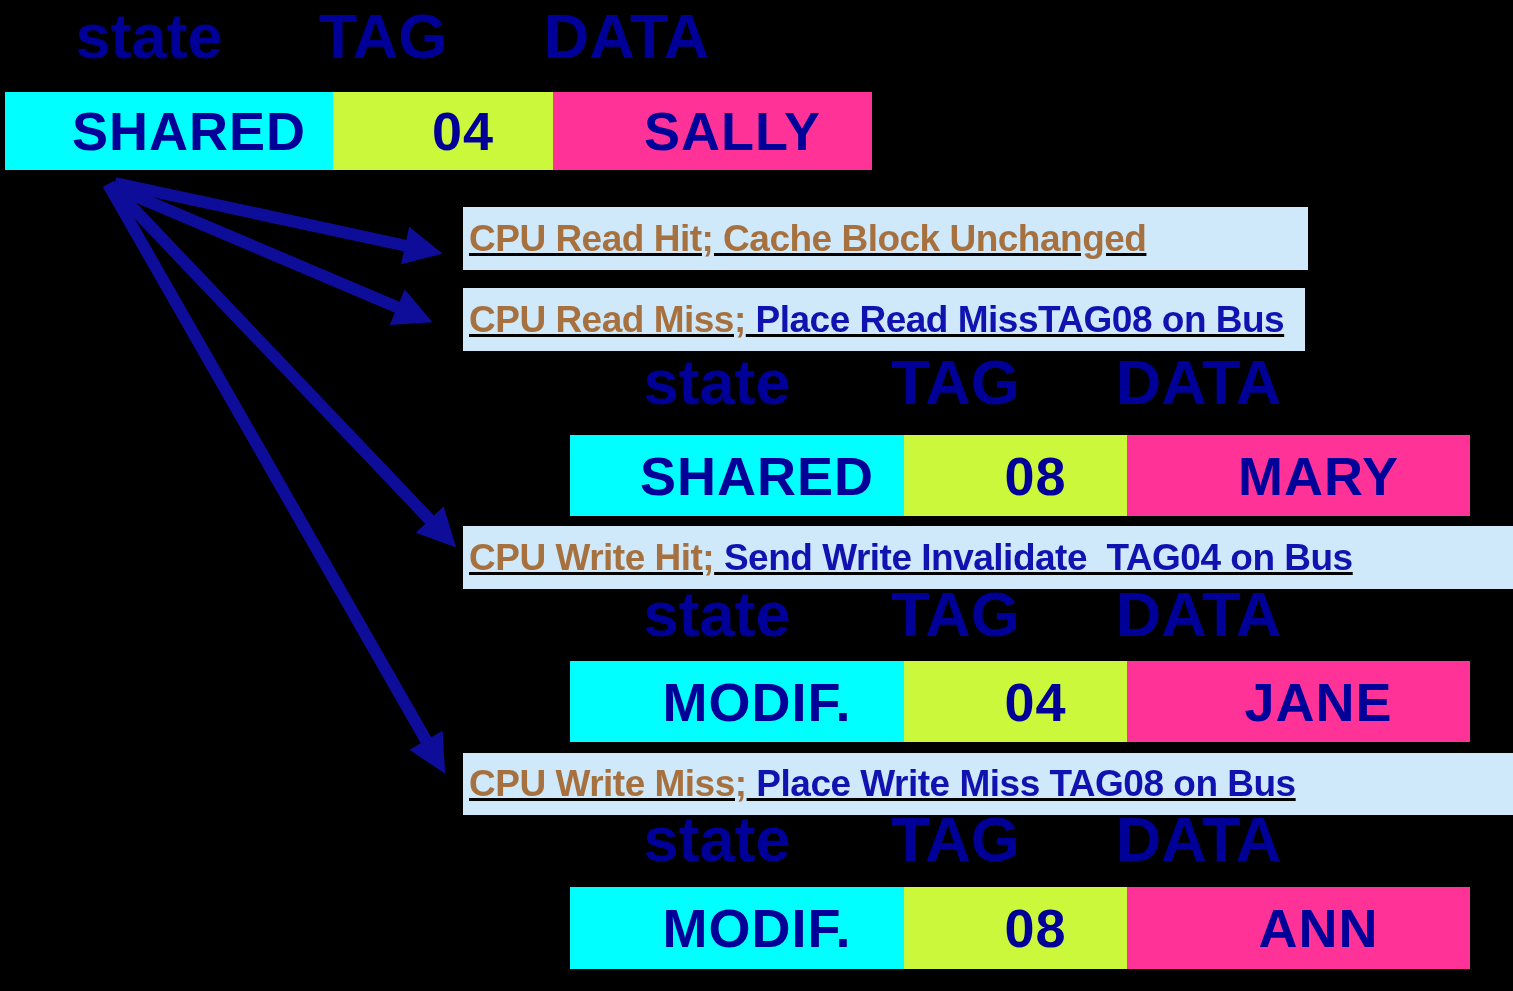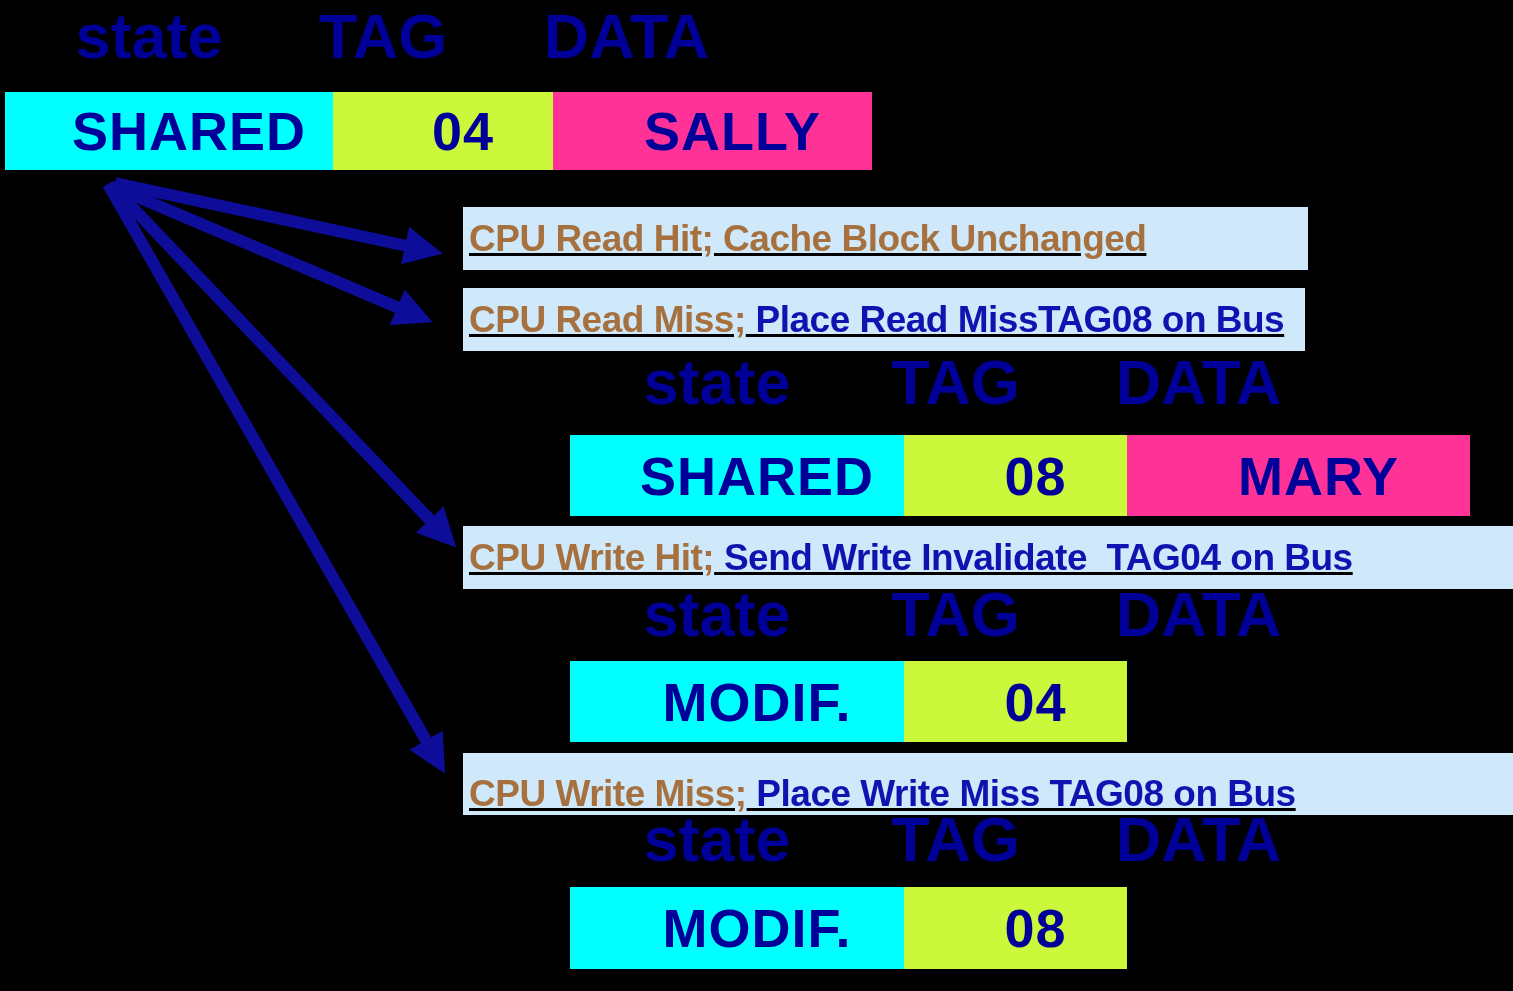--- a/index.html
+++ b/index.html
@@ -90,30 +90,32 @@
   </div>
 
   <div class="hdr" style="left:570px;top:590px;">
     <span class="hcell" style="width:294px">state</span>
     <span class="hcell" style="width:183px">TAG</span>
     <span class="hcell" style="width:303px">DATA</span>
   </div>
   <div class="row" style="left:570px;top:661px;height:81px;">
     <span class="cell state" style="width:294px">MODIF.</span>
     <span class="cell tag" style="width:183px">04</span>
+    <span class="cell data" style="width:303px">JANE</span>
   </div>
 
-  <div class="ebox" style="left:463px;top:753px;width:1050px;height:62px;align-items:flex-end;">
+  <div class="ebox" style="left:463px;top:753px;width:1050px;height:62px;">
     <span class="lead">CPU Write Miss;</span>
       <span class="rest"> Place Write Miss TAG08 on Bus</span>
   </div>
 
   <div class="hdr" style="left:570px;top:815px;">
     <span class="hcell" style="width:294px">state</span>
     <span class="hcell" style="width:183px">TAG</span>
     <span class="hcell" style="width:303px">DATA</span>
   </div>
   <div class="row" style="left:570px;top:887px;height:82px;">
     <span class="cell state" style="width:294px">MODIF.</span>
     <span class="cell tag" style="width:183px">08</span>
+    <span class="cell data" style="width:303px">ANN</span>
   </div>
 
 </div>
 
 </body></html>

